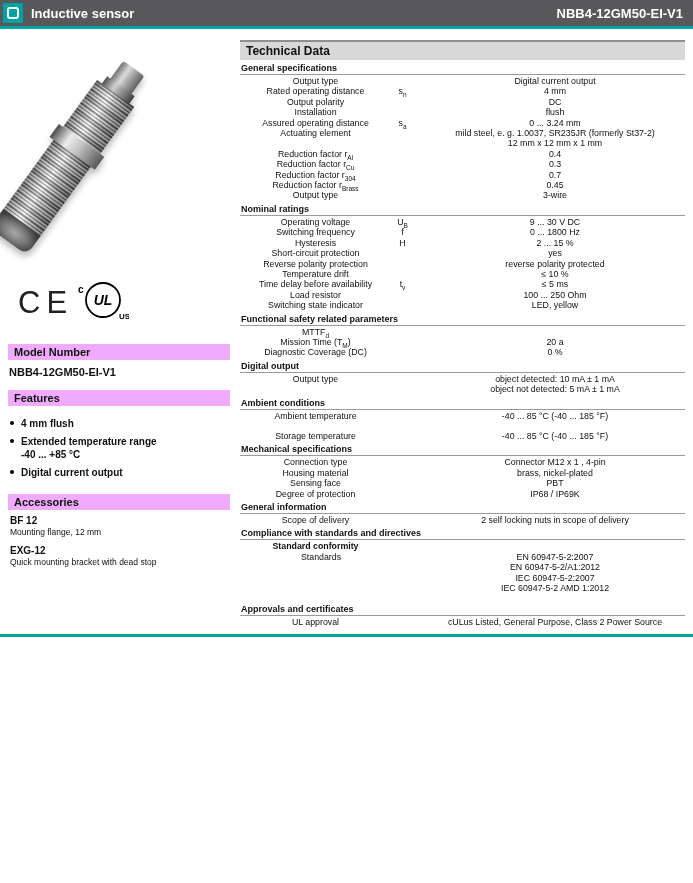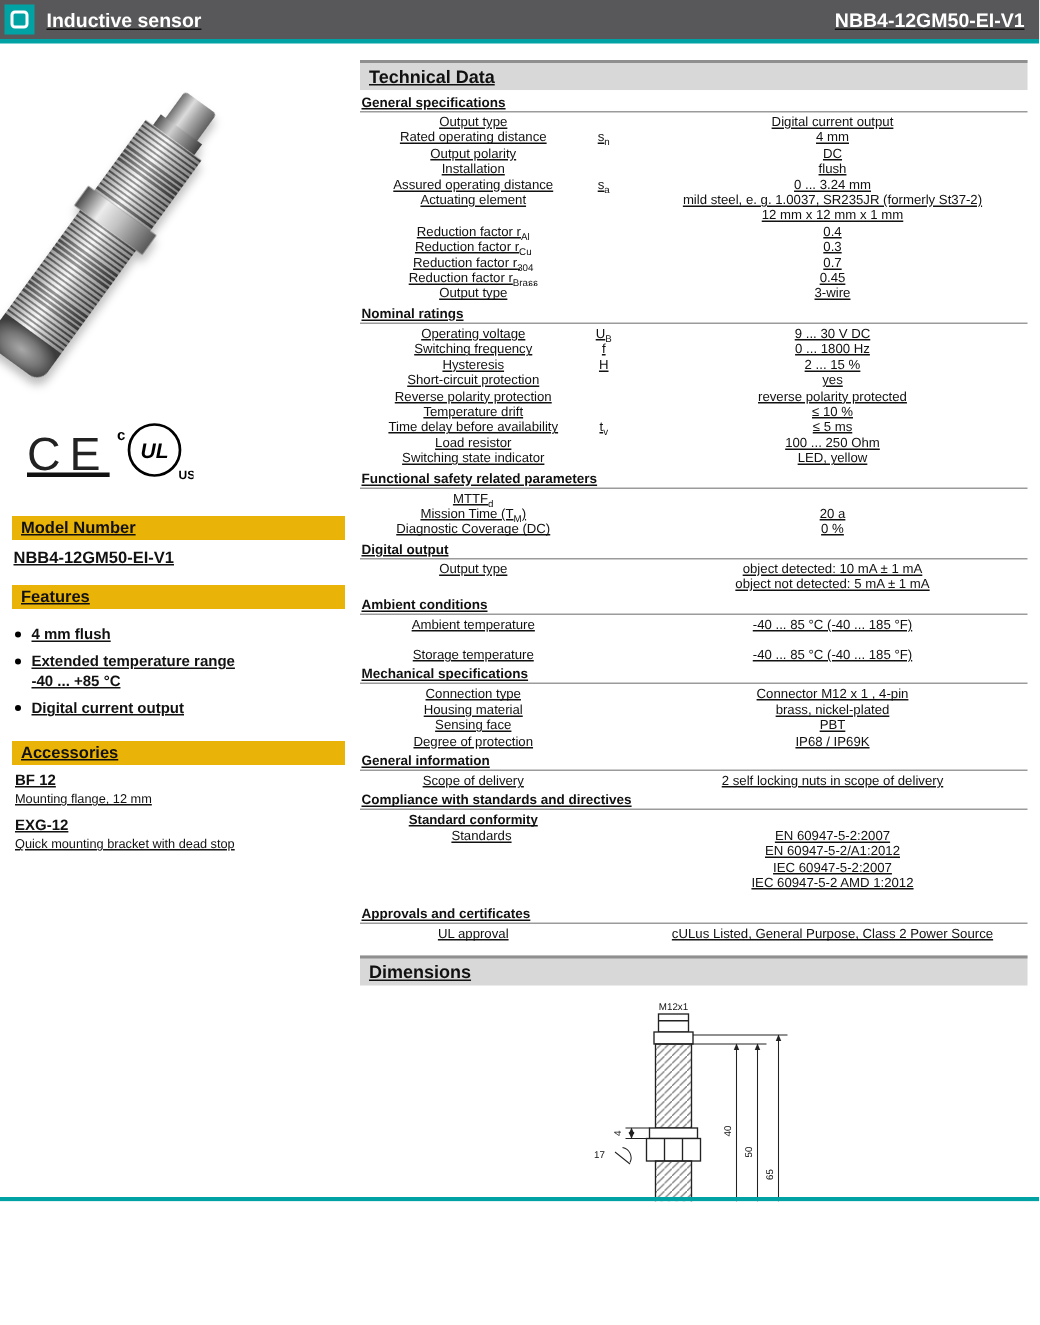--- a/index.html
+++ b/index.html
@@ -1,17 +1,17 @@
 <!DOCTYPE html>
 <html><head>
 <meta charset="utf-8">
 <style>
   * { box-sizing: border-box; }
   body { margin: 0; background: #ffffff; font-family: "Liberation Sans", sans-serif; color: #111; }
-  .page { position: relative; width: 693px; height: 801px; background: #fff; overflow: hidden; text-decoration: underline; }
+  .page { position: relative; width: 693px; height: 637px; background: #fff; overflow: hidden; }
 
   
   .topbar { height: 26px; background: #58585a; color: #fff; display: flex; align-items: center; gap: 8px; padding: 0 10px 0 3px; }
   .brand { width: 20px; height: 20px; background: #00a2a4; position: relative; flex: none; }
   .brand::after { content: ""; position: absolute; inset: 4px; border: 2px solid #fff; border-radius: 3px; }
   .topbar-left { font-weight: bold; font-size: 13px; }
   .topbar-right { margin-left: auto; font-weight: bold; font-size: 13px; }
   .teal-rule { height: 3px; background: #00a2a4; }
   .teal-rule.bottom { position: absolute; bottom: 0; left: 0; width: 100%; }
 
@@ -28,21 +28,21 @@
       repeating-linear-gradient(180deg, rgba(0,0,0,0.38) 0 1.6px, rgba(255,255,255,0.30) 1.6px 3.4px),
       linear-gradient(90deg,#6b6b6b,#d9d9d9 30%,#f4f4f4 42%,#b5b5b5 60%,#777 82%,#565656); }
   .s-thread.top { height: 58px; flex: none; }
   .s-nut { width: 56px; height: 16px; flex: none; background: linear-gradient(90deg,#4a4a4a,#ececec 30%,#c2c2c2 55%,#585858); }
   .s-face { width: 46px; height: 24px; flex: none; border-radius: 0 0 9px 9px; background: radial-gradient(ellipse at 50% 55%, #a9a9a9 0%, #767676 45%, #3c3c3c 82%); }
 
   .marks { display: flex; align-items: center; padding: 6px 0 10px 10px; }
   .ce { font-size: 31px; letter-spacing: 6px; color: #222; line-height: 1; }
   .ul-svg { width: 56px; height: 48px; }
 
-  .side-bar { background: #eab308; font-weight: bold; font-size: 11px; padding: 2px 6px; margin: 8px 0 5px; }
+  .side-bar { background: #f0abfc; font-weight: bold; font-size: 11px; padding: 2px 6px; margin: 8px 0 5px; }
   .model-value { font-weight: bold; font-size: 11px; padding: 1px 0 4px 1px; }
   ul.features { list-style: none; margin: 0; padding: 1px 0 2px 2px; }
   ul.features li { display: flex; gap: 7px; margin: 5px 0; font-weight: bold; font-size: 10px; line-height: 1.3; }
   .dot { flex: none; width: 4px; height: 4px; border-radius: 50%; background: #000; margin-top: 4px; }
   .feature-text { white-space: pre-line; }
   .acc { margin: 3px 0 8px 2px; }
   .acc-name { font-size: 10px; font-weight: bold; }
   .acc-desc { font-size: 8.5px; margin-top: 1px; }
 
   

